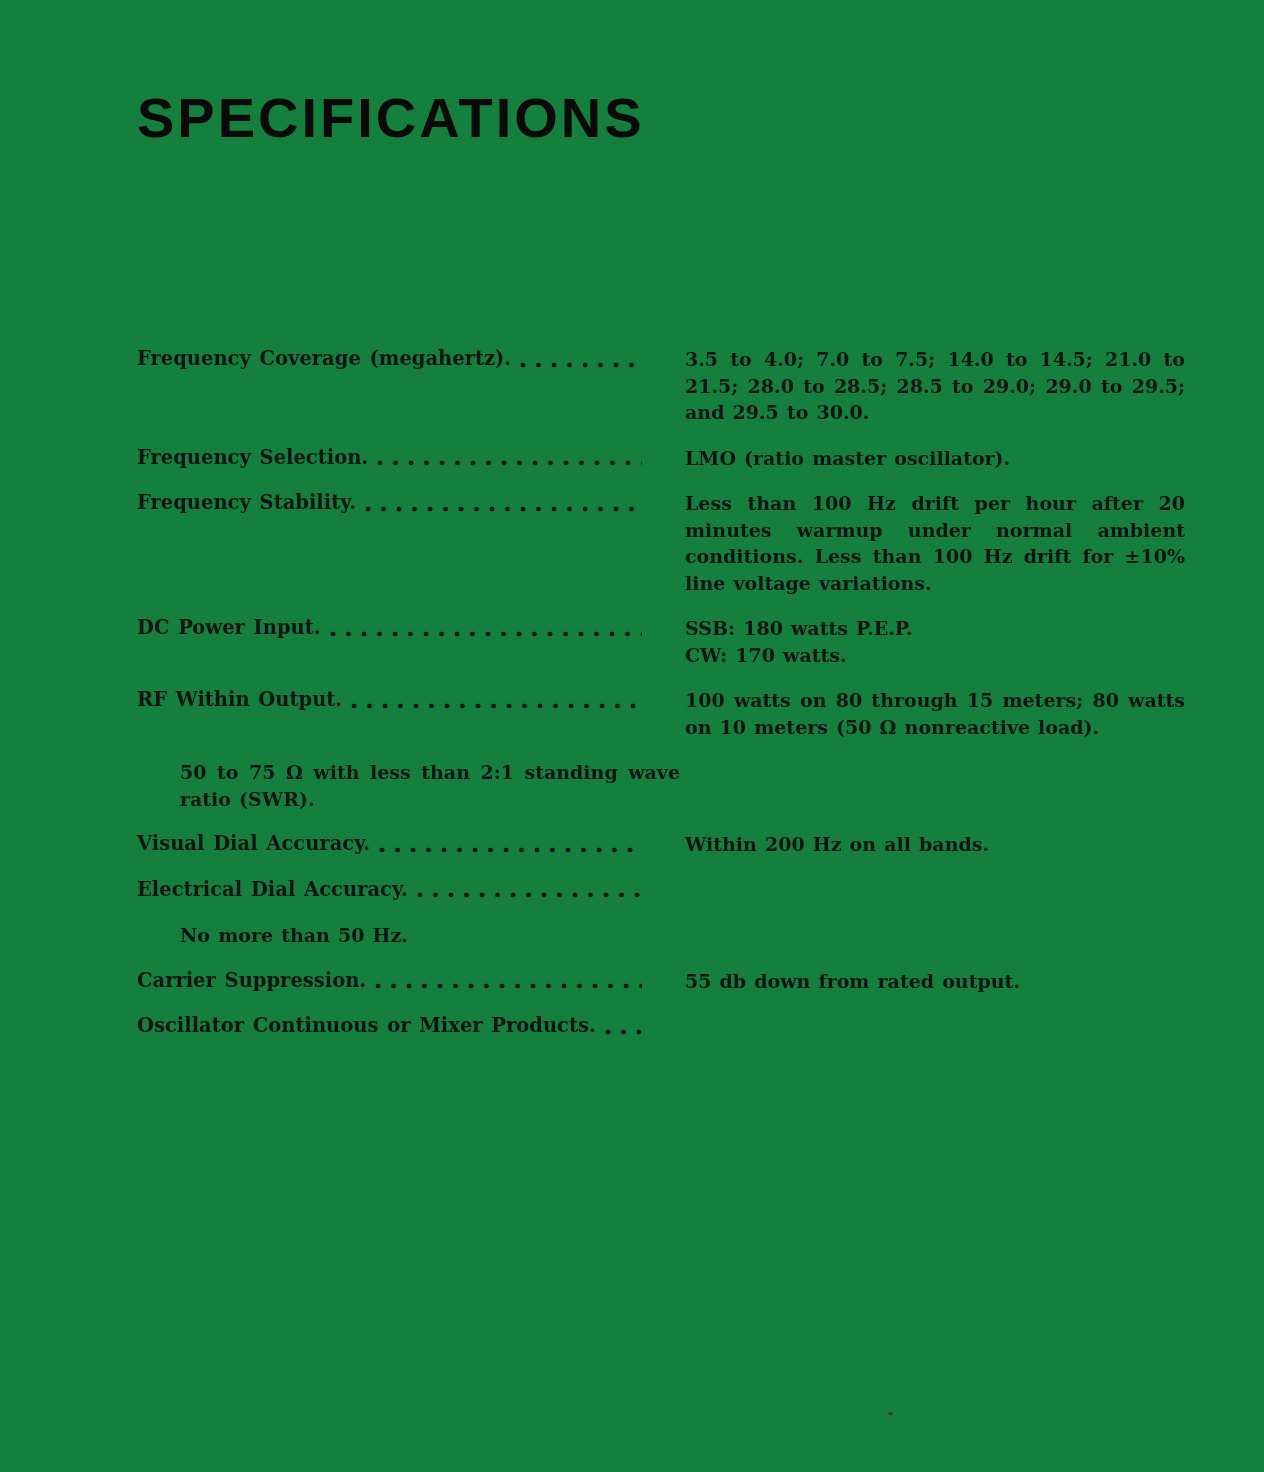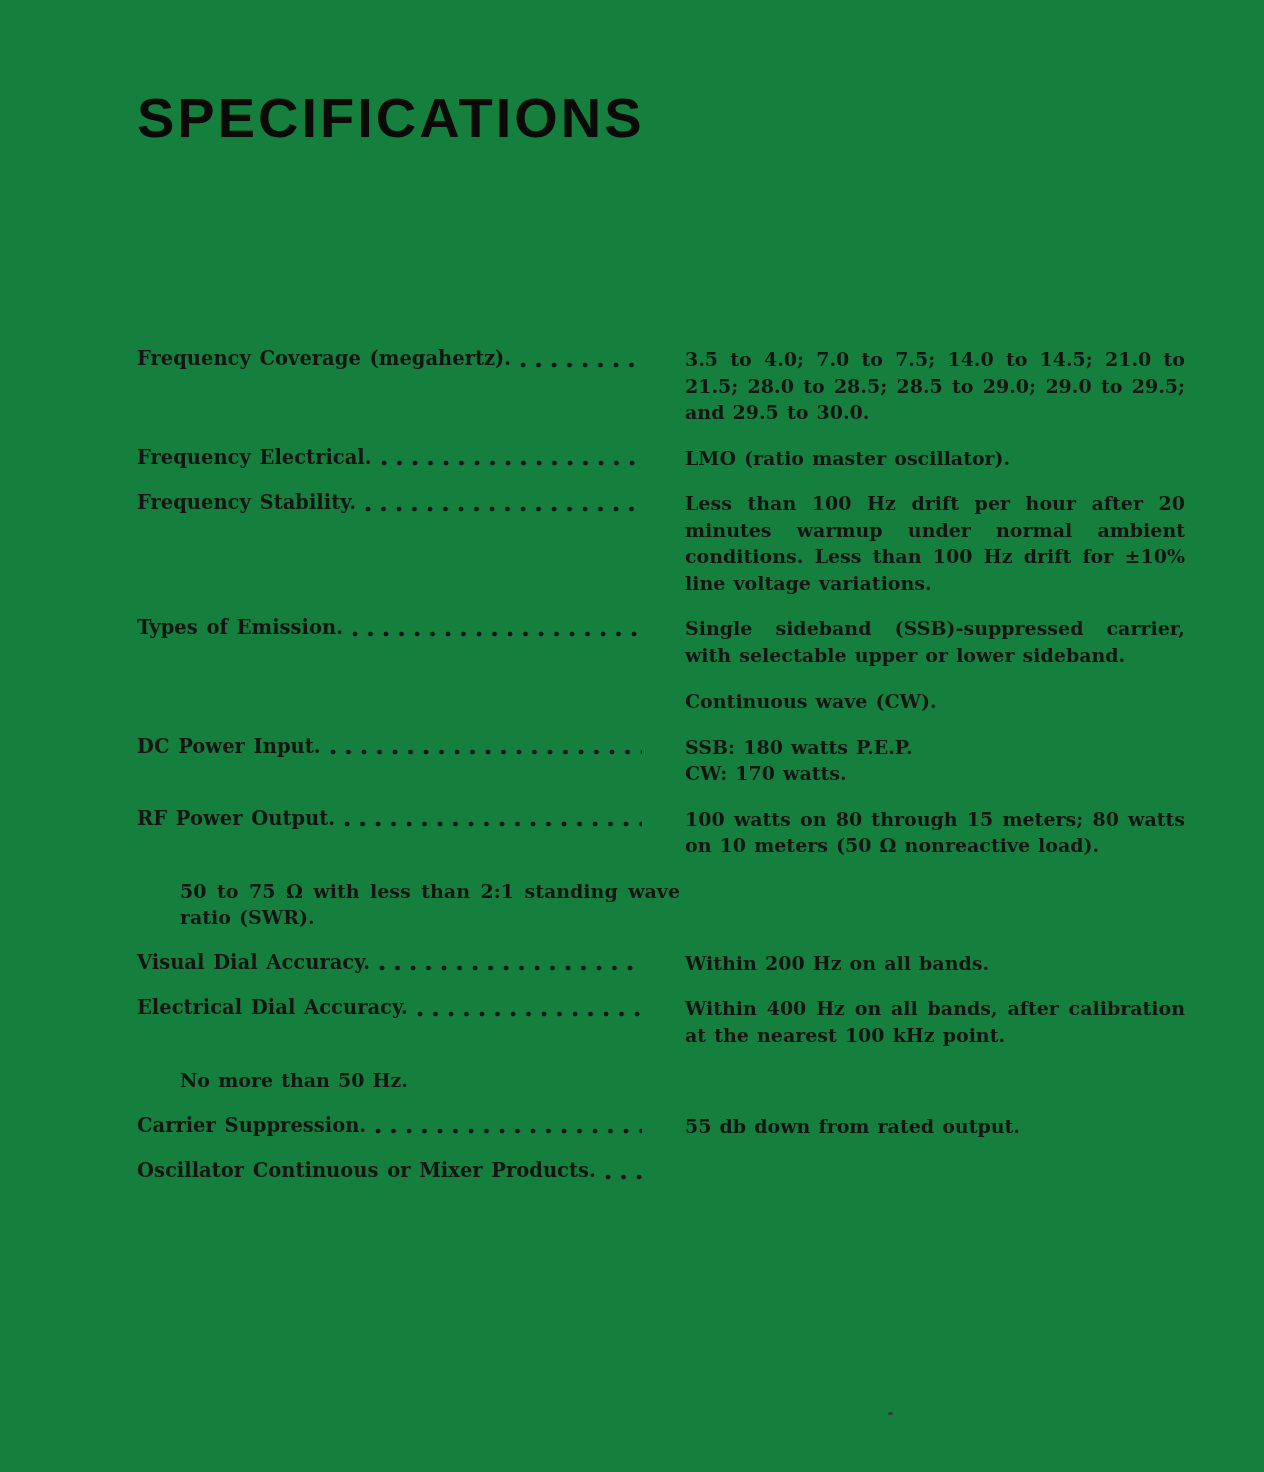--- a/index.html
+++ b/index.html
@@ -102,63 +102,53 @@
       <span class="label-text">Frequency Coverage (megahertz).</span>
       <span class="leader"></span>
     </div>
     <div class="spec-value-cell">
           <p>3.5 to 4.0; 7.0 to 7.5; 14.0 to 14.5; 21.0 to 21.5; 28.0 to 28.5; 28.5 to 29.0; 29.0 to 29.5; and 29.5 to 30.0.</p>
         </div>
   </div>
 
   <div class="spec-row">
     <div class="spec-label-cell">
-      <span class="label-text">Frequency Electrical.</span>
+      <span class="label-text">Frequency Selection.</span>
       <span class="leader"></span>
     </div>
     <div class="spec-value-cell">
           <p>LMO (ratio master oscillator).</p>
         </div>
   </div>
 
   <div class="spec-row">
     <div class="spec-label-cell">
       <span class="label-text">Frequency Stability.</span>
       <span class="leader"></span>
     </div>
     <div class="spec-value-cell">
           <p>Less than 100 Hz drift per hour after 20 minutes warmup under normal ambient conditions. Less than 100 Hz drift for ±10% line voltage variations.</p>
         </div>
   </div>
 
-  <div class="spec-row">
-    <div class="spec-label-cell">
-      <span class="label-text">Types of Emission.</span>
-      <span class="leader"></span>
-    </div>
-    <div class="spec-value-cell">
-          <p>Single sideband (SSB)-suppressed carrier, with selectable upper or lower sideband.</p>
-          <p>Continuous wave (CW).</p>
-        </div>
-  </div>
 
   <div class="spec-row">
     <div class="spec-label-cell">
       <span class="label-text">DC Power Input.</span>
       <span class="leader"></span>
     </div>
     <div class="spec-value-cell">
           <p>SSB: 180 watts P.E.P.
 CW: 170 watts.</p>
         </div>
   </div>
 
   <div class="spec-row">
     <div class="spec-label-cell">
-      <span class="label-text">RF Power Output.</span>
+      <span class="label-text">RF Within Output.</span>
       <span class="leader"></span>
     </div>
     <div class="spec-value-cell">
           <p>100 watts on 80 through 15 meters; 80 watts on 10 meters (50 Ω nonreactive load).</p>
         </div>
   </div>
 
   <div class="spec-row">
     <div class="spec-value-cell">
           <p>50 to 75 Ω with less than 2:1 standing wave ratio (SWR).</p>
@@ -173,23 +163,20 @@
     <div class="spec-value-cell">
           <p>Within 200 Hz on all bands.</p>
         </div>
   </div>
 
   <div class="spec-row">
     <div class="spec-label-cell">
       <span class="label-text">Electrical Dial Accuracy.</span>
       <span class="leader"></span>
     </div>
-    <div class="spec-value-cell">
-          <p>Within 400 Hz on all bands, after calibration at the nearest 100 kHz point.</p>
-        </div>
   </div>
 
   <div class="spec-row">
     <div class="spec-value-cell">
           <p>No more than 50 Hz.</p>
         </div>
   </div>
 
   <div class="spec-row">
     <div class="spec-label-cell">

